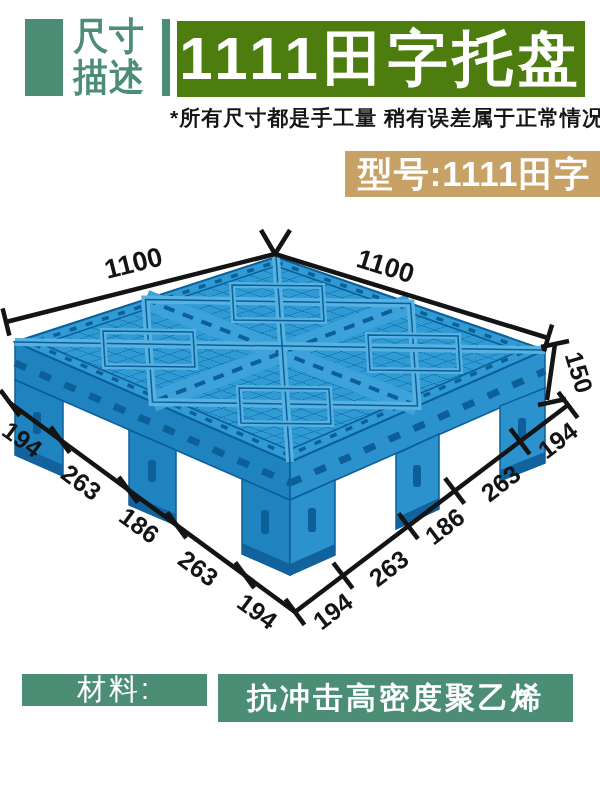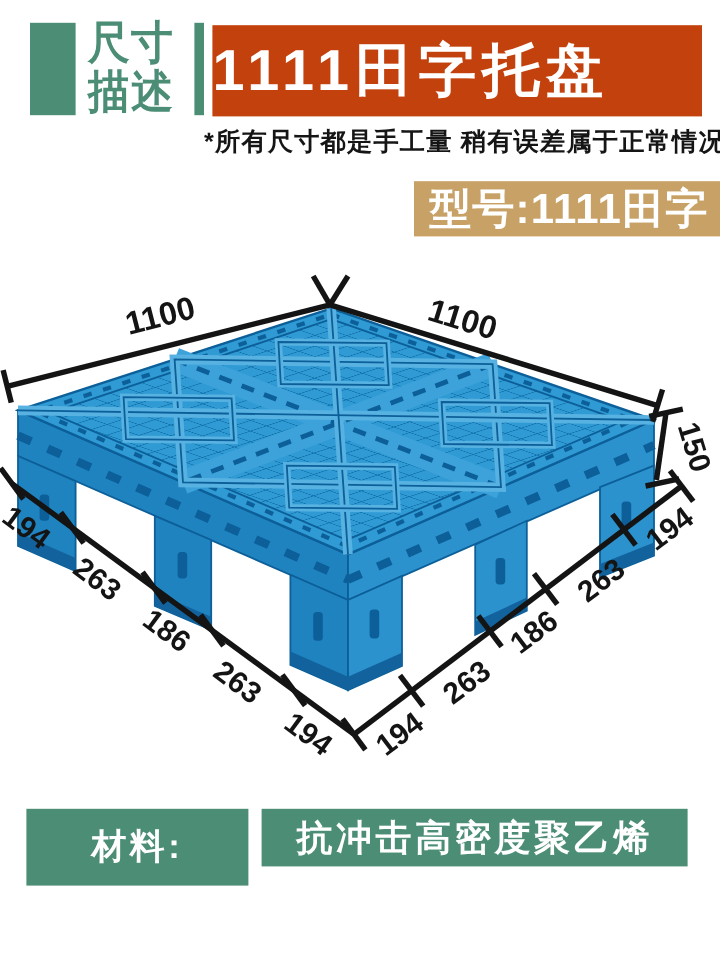--- a/index.html
+++ b/index.html
@@ -5,39 +5,39 @@
   html,body{margin:0;padding:0;background:#ffffff;}
   .canvas{position:relative;width:600px;height:800px;background:#ffffff;overflow:hidden;
           font-family:"Liberation Sans","DejaVu Sans",sans-serif;}
 
   
   .tag-square{position:absolute;left:25px;top:19px;width:38px;height:77px;background:#4b8d75;}
   .tag-text{position:absolute;left:64px;top:16px;width:98px;height:82px;color:#4b8d75;
             font-weight:bold;font-size:38px;line-height:41px;text-align:center;
             transform:scaleX(.92);transform-origin:left top;letter-spacing:1px;}
   .tag-bar{position:absolute;left:162px;top:19px;width:8px;height:77px;background:#4b8d75;}
-  .banner{position:absolute;left:177px;top:21px;width:408px;height:76px;background:#c2410c;
-          color:#fff;display:flex;align-items:center;
-          font-size:48px;font-weight:bold;letter-spacing:5px;white-space:nowrap;}
+  .banner{position:absolute;left:177px;top:21px;width:408px;height:76px;background:#4d7c0f;
+          color:#fff;display:flex;align-items:center;justify-content:center;
+          font-size:60px;font-weight:bold;letter-spacing:5px;white-space:nowrap;}
   .disclaimer{position:absolute;left:0;top:104px;width:588px;text-align:right;
               font-size:21px;font-weight:bold;color:#151515;letter-spacing:1px;white-space:nowrap;padding-left:16px;}
   .model-badge{position:absolute;left:297px;top:151px;width:258px;height:46px;background:#c7a166;
                color:#fff;font-size:35px;font-weight:bold;display:flex;align-items:center;
                justify-content:center;letter-spacing:1px;white-space:nowrap;margin-left:48px;}
 
   
   .pallet-svg{position:absolute;left:0;top:0;width:600px;height:800px;}
   .dim-line{stroke:#141414;stroke-width:4.5;fill:none;}
   .dim-tick{stroke:#141414;stroke-width:4.5;}
   .dim-label{font:bold 25px "Liberation Sans","DejaVu Sans",sans-serif;fill:#141414;}
   .dim-label-big{font:bold 27px "Liberation Sans","DejaVu Sans",sans-serif;fill:#141414;}
 
   
-  .spec-label{position:absolute;left:22px;width:185px;height:64px;background:#4b8d75;color:#fff;
-              font-weight:bold;font-size:29px;display:flex;align-items:center;justify-content:center;
+  .spec-label{position:absolute;left:22px;width:185px;height:32px;background:#4b8d75;color:#fff;
+              font-weight:normal;font-size:29px;display:flex;align-items:center;justify-content:center;
               letter-spacing:3px;white-space:nowrap;}
   .spec-value{position:absolute;left:218px;width:355px;height:48px;background:#4b8d75;color:#fff;
               font-weight:bold;font-size:30px;display:flex;align-items:center;justify-content:center;
               letter-spacing:3px;white-space:nowrap;}
   .row1{top:674px;} .row2{top:732px;}
 </style>
 </head>
 <body>
 
 <div class="canvas">

